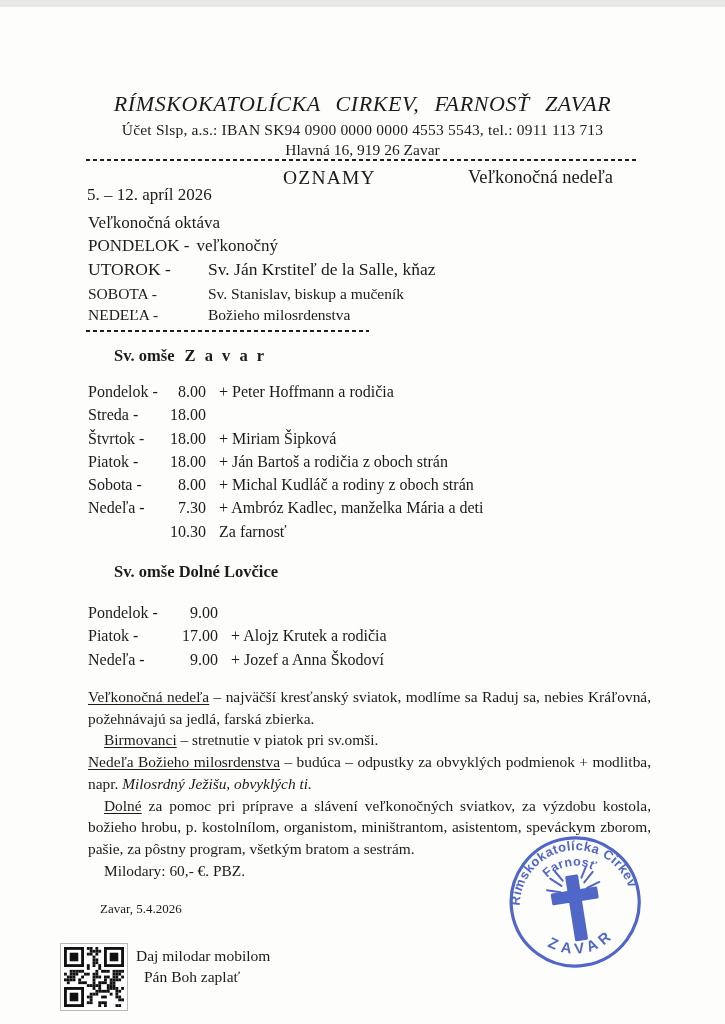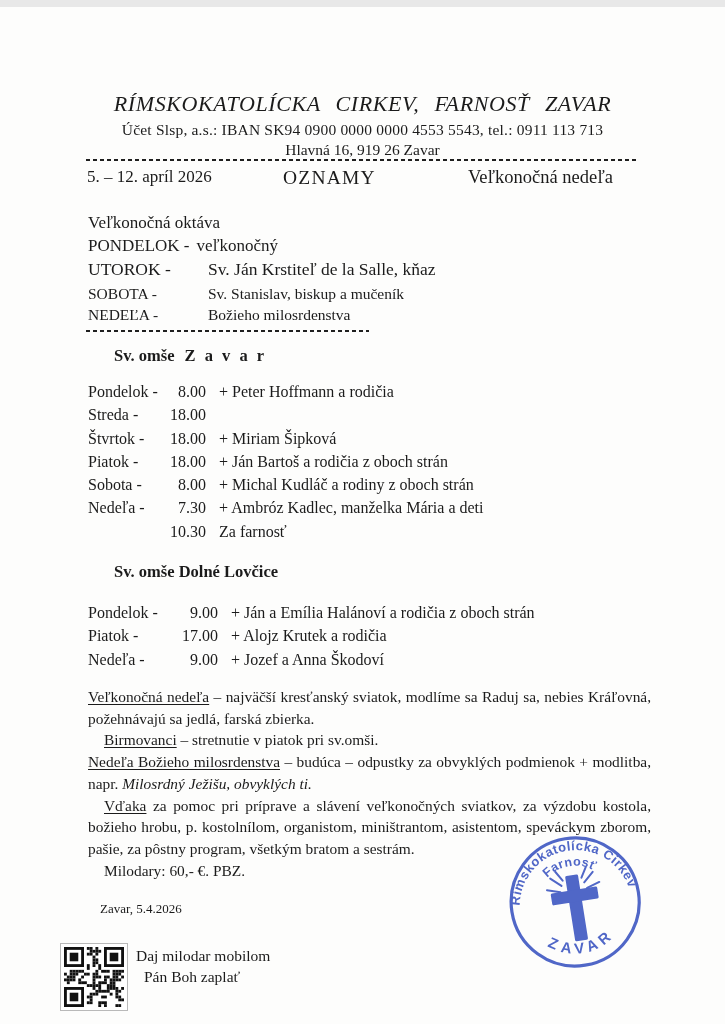--- a/index.html
+++ b/index.html
@@ -61,21 +61,21 @@
 <div class="page">
 
   <div class="abs hdr" style="top:84px;">
     <div class="title">RÍMSKOKATOLÍCKA CIRKEV, FARNOSŤ ZAVAR</div>
     <div class="acct" style="margin-top:4px;">Účet Slsp, a.s.: IBAN SK94 0900 0000 0000 4553 5543, tel.: 0911 113 713</div>
     <div class="addr" style="margin-top:2px;">Hlavná 16, 919 26 Zavar</div>
   </div>
 
   <div class="abs dash" style="top:151px;left:86px;width:551px;"></div>
 
-  <span class="abs date" style="top:160px;left:87px;text-align:center;">5. – 12. apríl 2026</span>
+  <span class="abs date" style="top:178px;left:87px;text-align:center;">5. – 12. apríl 2026</span>
   <span class="abs oznamy" style="top:160px;left:283px;">OZNAMY</span>
   <span class="abs feast" style="top:160px;left:468px;">Veľkonočná nedeľa</span>
 
   <div class="abs fs17" style="top:206px;left:88px;">Veľkonočná oktáva</div>
 
   <div class="abs wk no-tab fs17" style="top:229px;left:88px;">
     <span class="d">PONDELOK -</span>
     <span class="x">veľkonočný</span>
   </div>
   <div class="abs wk tab fs175" style="top:252px;left:88px;">
@@ -133,39 +133,38 @@
       <span class="m-int">Za farnosť</span>
     </div>
   </div>
 
   <div class="abs mass-h" style="top:555px;left:114px;">Sv. omše Dolné Lovčice</div>
 
   <div class="abs mass lov" style="top:594px;left:88px;">
     <div class="mrow">
       <span class="m-day">Pondelok -</span>
       <span class="m-time">9.00</span>
-      <span class="m-int">+ Ján a Emília Halánoví a rodičia z oboch strán</span>
     </div>
     <div class="mrow">
       <span class="m-day">Piatok -</span>
       <span class="m-time">17.00</span>
       <span class="m-int">+ Alojz Krutek a rodičia</span>
     </div>
     <div class="mrow">
       <span class="m-day">Nedeľa -</span>
       <span class="m-time">9.00</span>
       <span class="m-int">+ Jozef a Anna Škodoví</span>
     </div>
   </div>
 
   <div class="abs notes" style="top:679px;left:88px;">
     <p><span class="u">Veľkonočná nedeľa</span><span> – najväčší kresťanský sviatok, modlíme sa Raduj sa, nebies Kráľovná, požehnávajú sa jedlá, farská zbierka.</span></p>
     <p class="ind"><span class="u">Birmovanci</span><span> – stretnutie v piatok pri sv.omši.</span></p>
     <p><span class="u">Nedeľa Božieho milosrdenstva</span><span> – budúca – odpustky za obvyklých podmienok + modlitba, napr. </span><span class="it">Milosrdný Ježišu, obvyklých ti.</span></p>
-    <p class="ind"><span class="u">Vďaka</span><span> za pomoc pri príprave a slávení veľkonočných sviatkov, za výzdobu kostola, božieho hrobu, p. kostolnílom, organistom, miništrantom, asistentom, speváckym zborom, pašie, za pôstny program, všetkým bratom a sestrám.</span></p>
+    <p class="ind"><span class="u">Dolné</span><span> za pomoc pri príprave a slávení veľkonočných sviatkov, za výzdobu kostola, božieho hrobu, p. kostolnílom, organistom, miništrantom, asistentom, speváckym zborom, pašie, za pôstny program, všetkým bratom a sestrám.</span></p>
     <p class="ind">Milodary: 60,- €. PBZ.</p>
   </div>
 
   <div class="abs pdate" style="top:894px;left:100px;">Zavar, 5.4.2026</div>
 
   <div class="abs qrbox" style="top:936px;left:60px;">
     <svg id="qr" width="60" height="60" viewBox="0 0 63 63">
         <rect x="0" y="0" width="21" height="21" fill="#111"></rect>
         <rect x="3" y="3" width="15" height="15" fill="#fff"></rect>
         <rect x="6" y="6" width="9" height="9" fill="#111"></rect>

